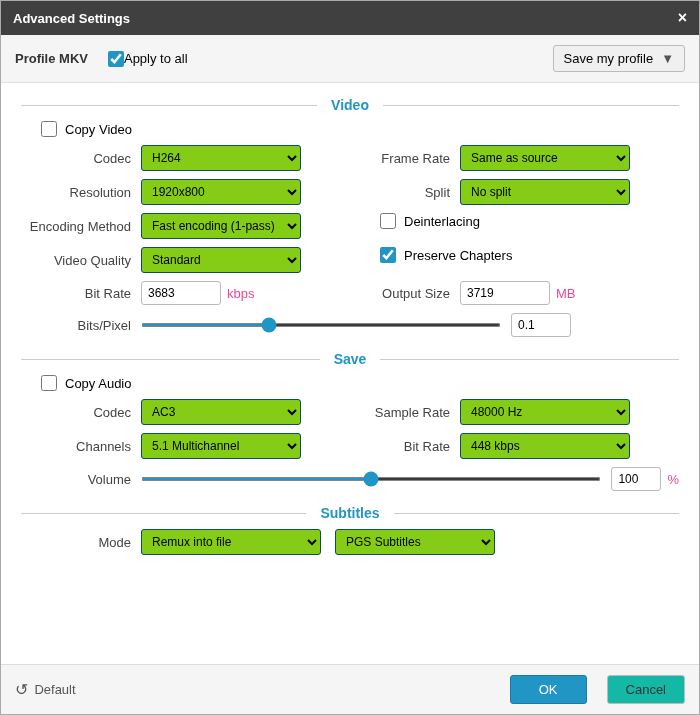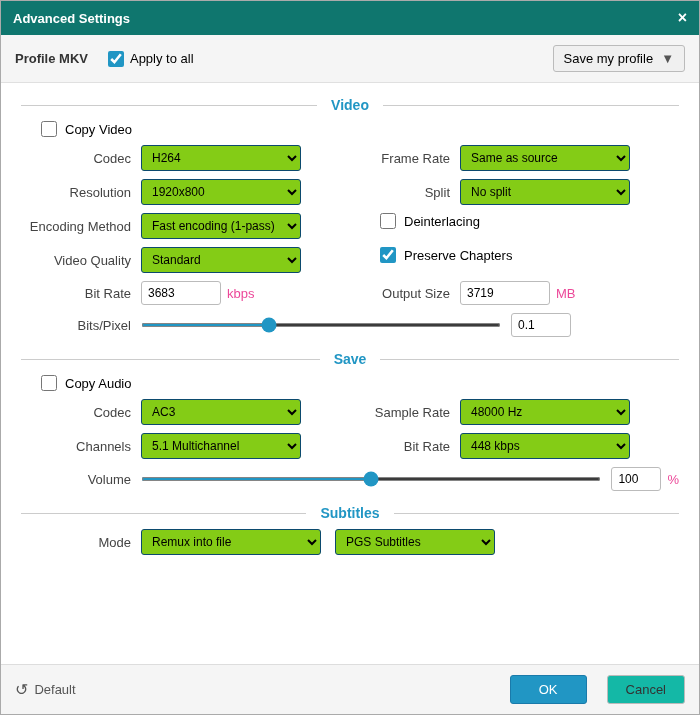--- a/index.html
+++ b/index.html
@@ -1,22 +1,22 @@
 <!DOCTYPE html>
 <html><head>
   <meta charset="utf-8">
   <style>
     * { box-sizing: border-box; margin: 0; padding: 0; font-family: Arial, sans-serif; font-size: 13px; }
     body { background: #fff; display: flex; justify-content: center; align-items: center; min-height: 100vh; }
     .dialog { width: 700px; height: 715px; background: #fff; border: 1px solid #aaa; display: flex; flex-direction: column; box-shadow: 2px 2px 8px rgba(0,0,0,0.3); }
-    .title-bar { background: #0f766e; color: #fff; padding: 8px 12px; display: flex; justify-content: space-between; align-items: center; font-size: 14px; font-weight: bold; }
+    .title-bar { background: #404040; color: #fff; padding: 8px 12px; display: flex; justify-content: space-between; align-items: center; font-size: 14px; font-weight: bold; }
     .title-close { color: #fff; cursor: pointer; font-size: 16px; font-weight: bold; }
     .toolbar { display: flex; align-items: center; padding: 10px 14px; border-bottom: 1px solid #e0e0e0; background: #f5f5f5; }
     .profile-label { color: #333; font-weight: bold; margin-right: 10px; }
-    .apply-all { display: flex; align-items: center; gap: 6px; margin-right: auto; margin-left: 10px; }
+    .apply-all { display: flex; align-items: center; margin-right: auto; margin-left: 10px; }
     .apply-all input[type=checkbox] { width: 16px; height: 16px; accent-color: #2196c4; }
     .save-profile-btn { display: flex; align-items: center; border: 1px solid #bbb; background: #f0f0f0; padding: 5px 10px; cursor: pointer; border-radius: 3px; }
     .save-profile-btn span { font-size: 13px; }
     .content { flex: 1; overflow-y: auto; padding: 0 20px 10px 20px; }
     .section-header { display: flex; align-items: center; margin: 14px 0 8px 0; }
     .section-line { flex: 1; height: 1px; background: #ccc; }
     .section-title { color: #2196c4; font-weight: bold; font-size: 14px; padding: 0 14px; }
     .form-row { display: flex; align-items: center; margin-bottom: 8px; }
     .form-label { width: 120px; text-align: right; padding-right: 10px; color: #444; }
     select { border: 1px solid #0c4a6e; background: #84cc16; padding: 4px 6px; border-radius: 3px; appearance: auto; cursor: pointer; font-size: 12px; }

